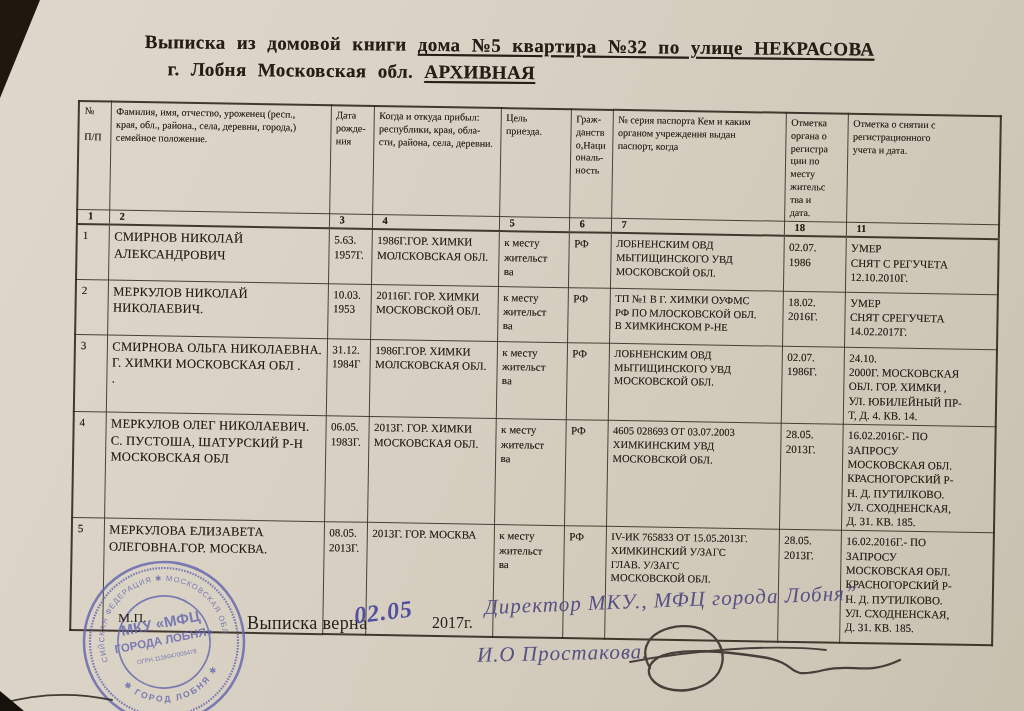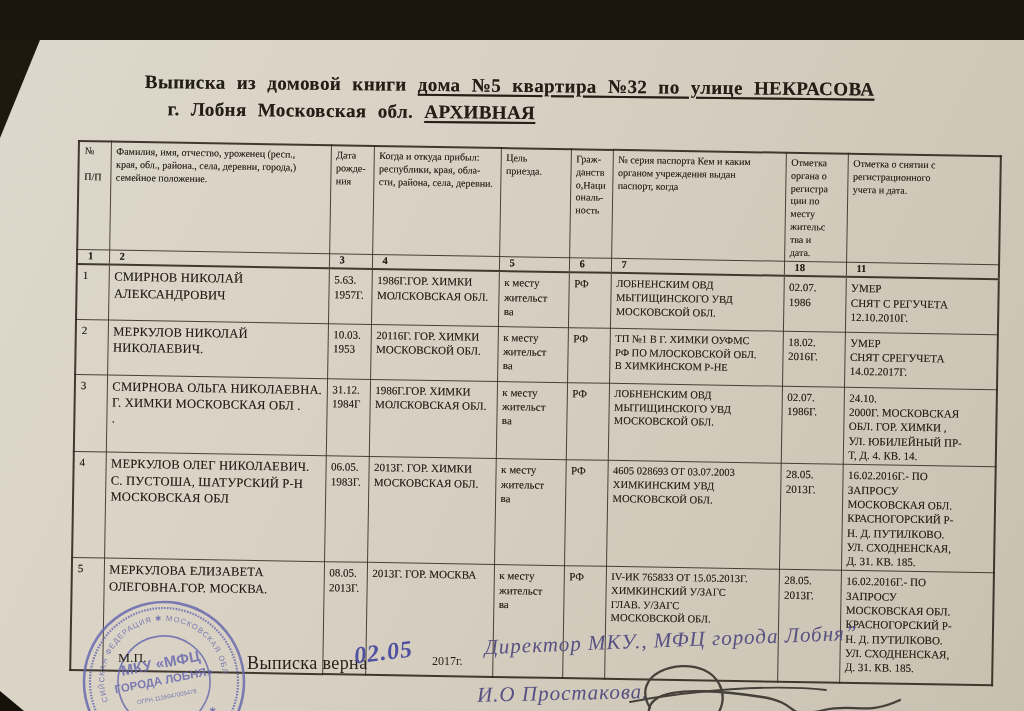--- a/index.html
+++ b/index.html
@@ -4,21 +4,20 @@
 <style>
   html,body{margin:0;padding:0;}
   body{
     width:1024px;height:711px;overflow:hidden;position:relative;
     background:#1b150e;
     font-family:"Liberation Serif","DejaVu Serif",serif;
   }
   .paper{
     position:absolute;inset:0;
     background:linear-gradient(115deg,#ded8cc 0%,#d7d0c2 45%,#cdc6b6 85%,#c7c0af 100%);
-    margin-top:40px;
   }
   .corner{position:absolute;z-index:9;}
   .corner.tl{left:0;top:0;width:40px;height:98px;background:#1e180f;clip-path:polygon(0 0,100% 0,0 100%);}
   .corner.bl{left:0;bottom:0;width:24px;height:20px;background:#16110b;clip-path:polygon(0 0,0 100%,100% 100%);}
 
   
   .title{position:absolute;left:145px;top:31px;transform:rotate(0.6deg);transform-origin:0 0;
     color:#241e16;font-weight:bold;font-size:19px;letter-spacing:.4px;word-spacing:6px;
     text-shadow:0 0 .6px rgba(36,30,22,.55);}
   .title .t2{margin-top:5px;padding-left:23px;}
@@ -42,21 +41,21 @@
   td.c-name{font-size:12.5px;letter-spacing:.2px;}
   td.c-pass{font-size:10.5px;}
   td.c-num{vertical-align:middle;text-align:center;font-size:11px;}
   td.c-cit{vertical-align:middle;font-size:11px;}
   tr.r1{height:55px;} tr.r2{height:55px;} tr.r3{height:62px;} tr.r4{height:96px;} tr.r5{height:112px;}
 
   
   .abs{position:absolute;}
   .mp{left:118px;top:610px;font-size:13.5px;color:#241e16;z-index:4;}
   .certify{left:247px;top:613px;font-size:18px;color:#241e16;letter-spacing:.4px;}
-  .year{left:432px;top:614px;font-size:12px;color:#241e16;}
+  .year{left:432px;top:614px;font-size:16px;color:#241e16;}
   .hand{font-style:italic;color:#575083;letter-spacing:1px;}
   .hand-date{left:354px;top:599px;font-size:24px;color:#5050a0;transform:rotate(-7deg);font-weight:bold;}
   .hand-title{left:484px;top:595px;font-size:21px;transform:rotate(-2.2deg);transform-origin:0 0;white-space:nowrap;}
   .hand-name{left:477px;top:641px;font-size:21px;transform:rotate(-1.2deg);}
   .sig{left:612px;top:610px;z-index:5;}
   .stray{left:0;top:686px;z-index:5;}
   .stamp{left:80px;top:558px;z-index:3;opacity:.82;transform:rotate(-11deg);}
   .stamp text{fill:#6667ae;font-family:"Liberation Sans","DejaVu Sans",sans-serif;}
 </style>
 </head>

